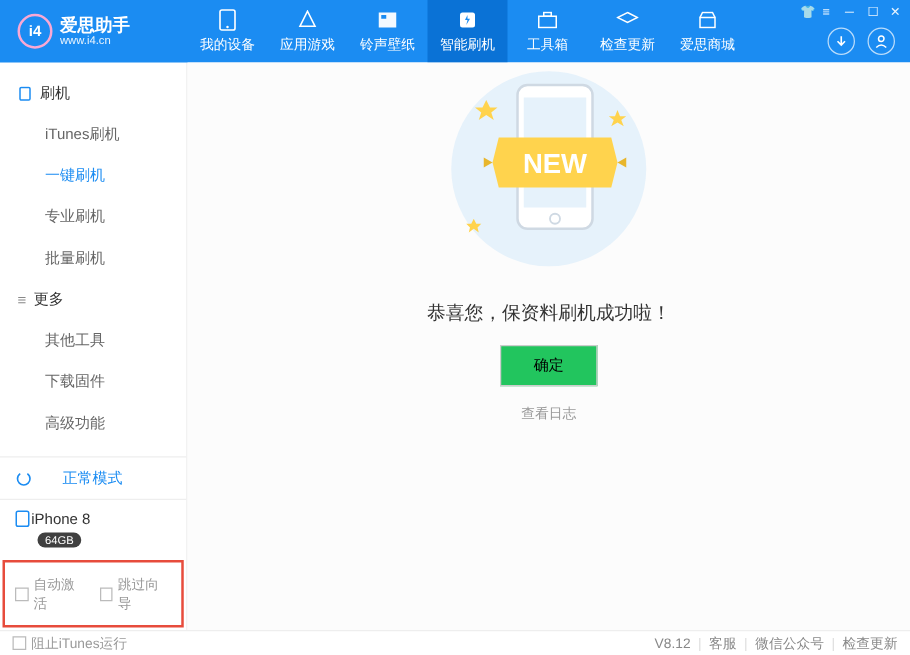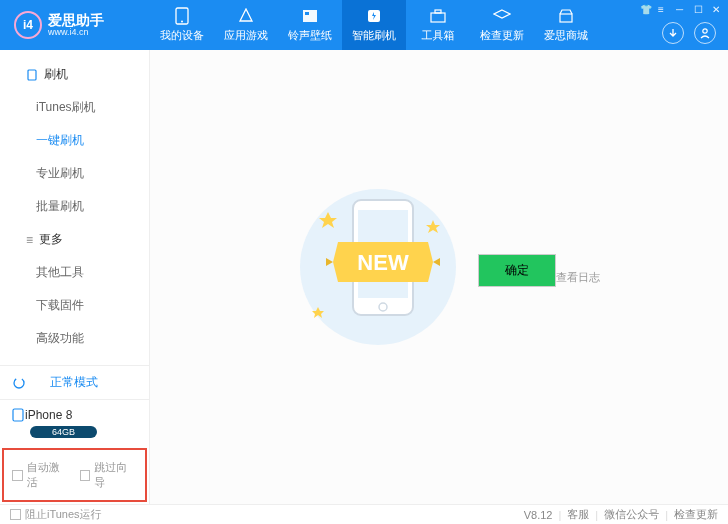--- a/index.html
+++ b/index.html
@@ -14,31 +14,31 @@
 .nav-item.active{background:#0a72d6}
 .nav-icon{width:18px;height:18px;display:flex;align-items:center;justify-content:center}
 .nav-lbl{font-size:11px}
 .win-ctrl{position:absolute;right:6px;top:4px;display:flex;gap:8px;align-items:center}
 .win-btn{width:10px;cursor:pointer;font-size:10px;opacity:.9}
 .hdr-right{position:absolute;right:12px;top:22px;display:flex;gap:10px}
 .circ-btn{width:22px;height:22px;border:1.5px solid rgba(255,255,255,.7);border-radius:50%;display:flex;align-items:center;justify-content:center;cursor:pointer}
 .body{display:flex;height:454px}
 .sidebar{width:150px;border-right:1px solid #eee;display:flex;flex-direction:column}
 .sb-main{flex:1;overflow:auto;padding-top:8px}
-.sb-group{padding:8px 26px;color:#333;display:flex;align-items:center;gap:6px;font-size:12px}
+.sb-group{padding:8px 14px;color:#333;display:flex;align-items:center;gap:6px;font-size:12px}
 .sb-item{padding:8px 14px 8px 36px;color:#666;cursor:pointer;font-size:12px}
 .sb-item.active{color:#1b8cf2}
 .sb-status{border-top:1px solid #eee;padding:8px 12px;display:flex;align-items:center;gap:24px;color:#1b8cf2;font-size:12px}
 .sb-device{border-top:1px solid #eee;padding:8px 12px}
 .sb-dev-row{display:flex;align-items:center;gap:1px;font-size:12px}
-.badge{background:#0c4a6e;color:#fff;font-size:9px;padding:1px 22px;border-radius:7px;margin-left:18px;margin-top:4px;display:inline-block}
+.badge{background:#404040;color:#fff;font-size:9px;padding:1px 6px;border-radius:7px;margin-left:18px;margin-top:4px;display:inline-block}
 .sb-chk{border-top:1px solid #eee;padding:10px 8px;display:flex;gap:10px;border:2px solid #e74c3c;margin:2px}
 .chk{display:flex;align-items:center;gap:4px;font-size:11px;color:#999}
 .chk-box{width:11px;height:11px;border:1px solid #bbb}
-.main{flex:1;display:flex;flex-direction:row;align-items:center;justify-content:center;background:#fcfcfc;position:relative}
+.main{flex:1;display:flex;flex-direction:column;align-items:center;justify-content:flex-start;background:#fcfcfc;position:relative}
 .illustration{margin-bottom:18px}
 .msg{font-size:15px;color:#333;margin-bottom:16px}
 .go-btn{border:1px solid #ccc;background:#22c55e;padding:7px 26px;font-size:12px;cursor:pointer;margin-bottom:14px}
 .log-link{color:#999;font-size:11px;cursor:pointer}
 .footer{height:20px;border-top:1px solid #eee;display:flex;align-items:center;padding:0 10px;font-size:11px;color:#888;justify-content:space-between}
 .footer-r{display:flex;gap:6px;align-items:center}
 .fsep{color:#ddd}
 </style>
 </head>
 <body>
@@ -192,20 +192,21 @@
         <polygon points="155,38 157,43 162,43 158,46 160,51 155,48 150,51 152,46 148,43 153,43" fill="#ffd34d"></polygon>
         <polygon points="40,125 42,129 46,129 43,132 44,136 40,133 36,136 37,132 34,129 38,129" fill="#ffd34d"></polygon>
         <rect x="75" y="18" width="60" height="115" rx="8" fill="#fff" stroke="#cfd9e3" stroke-width="2"></rect>
         <rect x="80" y="28" width="50" height="88" fill="#e6f2fb"></rect>
         <circle cx="105" cy="125" r="4" fill="none" stroke="#cfd9e3" stroke-width="1.5"></circle>
         <path d="M55 80 L60 60 L150 60 L155 80 L150 100 L60 100 Z" fill="#ffd34d"></path>
         <path d="M55 80 L48 76 L48 84 Z M155 80 L162 76 L162 84 Z" fill="#e8b62c"></path>
         <text x="105" y="88" text-anchor="middle" font-size="22" font-weight="900" fill="#fff" font-family="Arial">NEW</text>
       </svg>
     </div>
+    <div class="msg">恭喜您，保资料刷机成功啦！</div>
     <button class="go-btn">确定</button>
     <div class="log-link">查看日志</div>
   </div>
 </div>
 
 <div class="footer">
   <label class="chk">
       <span class="chk-box"></span>
       <span>阻止iTunes运行</span>
     </label>

